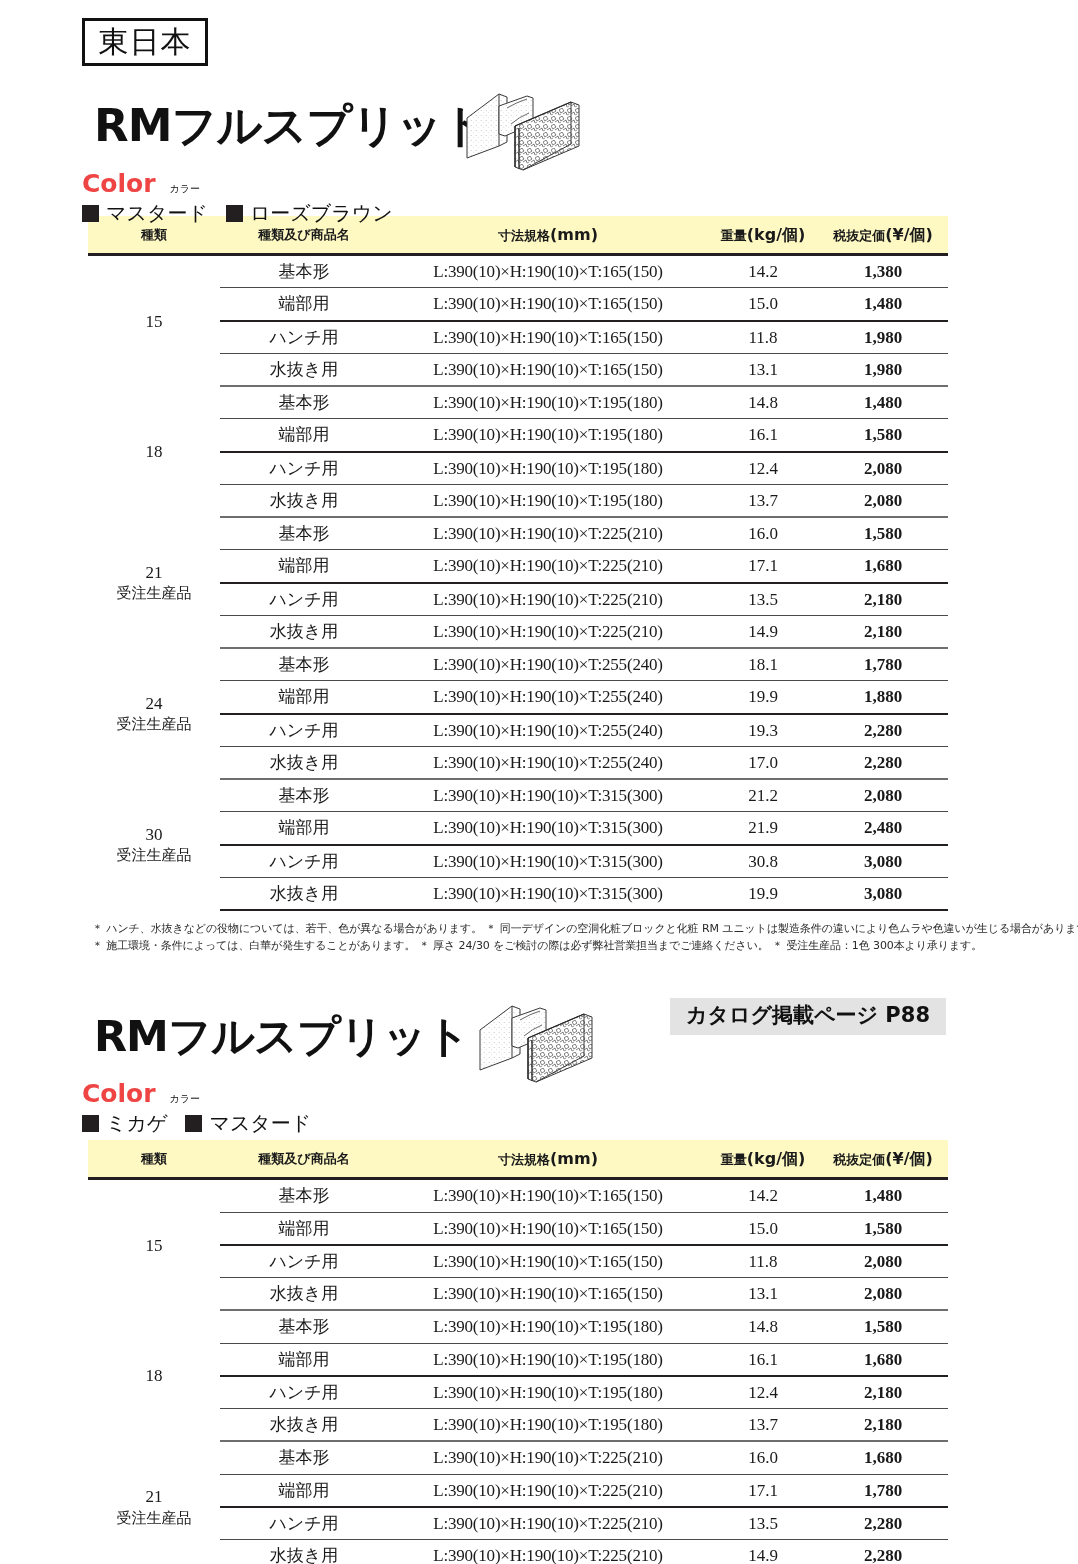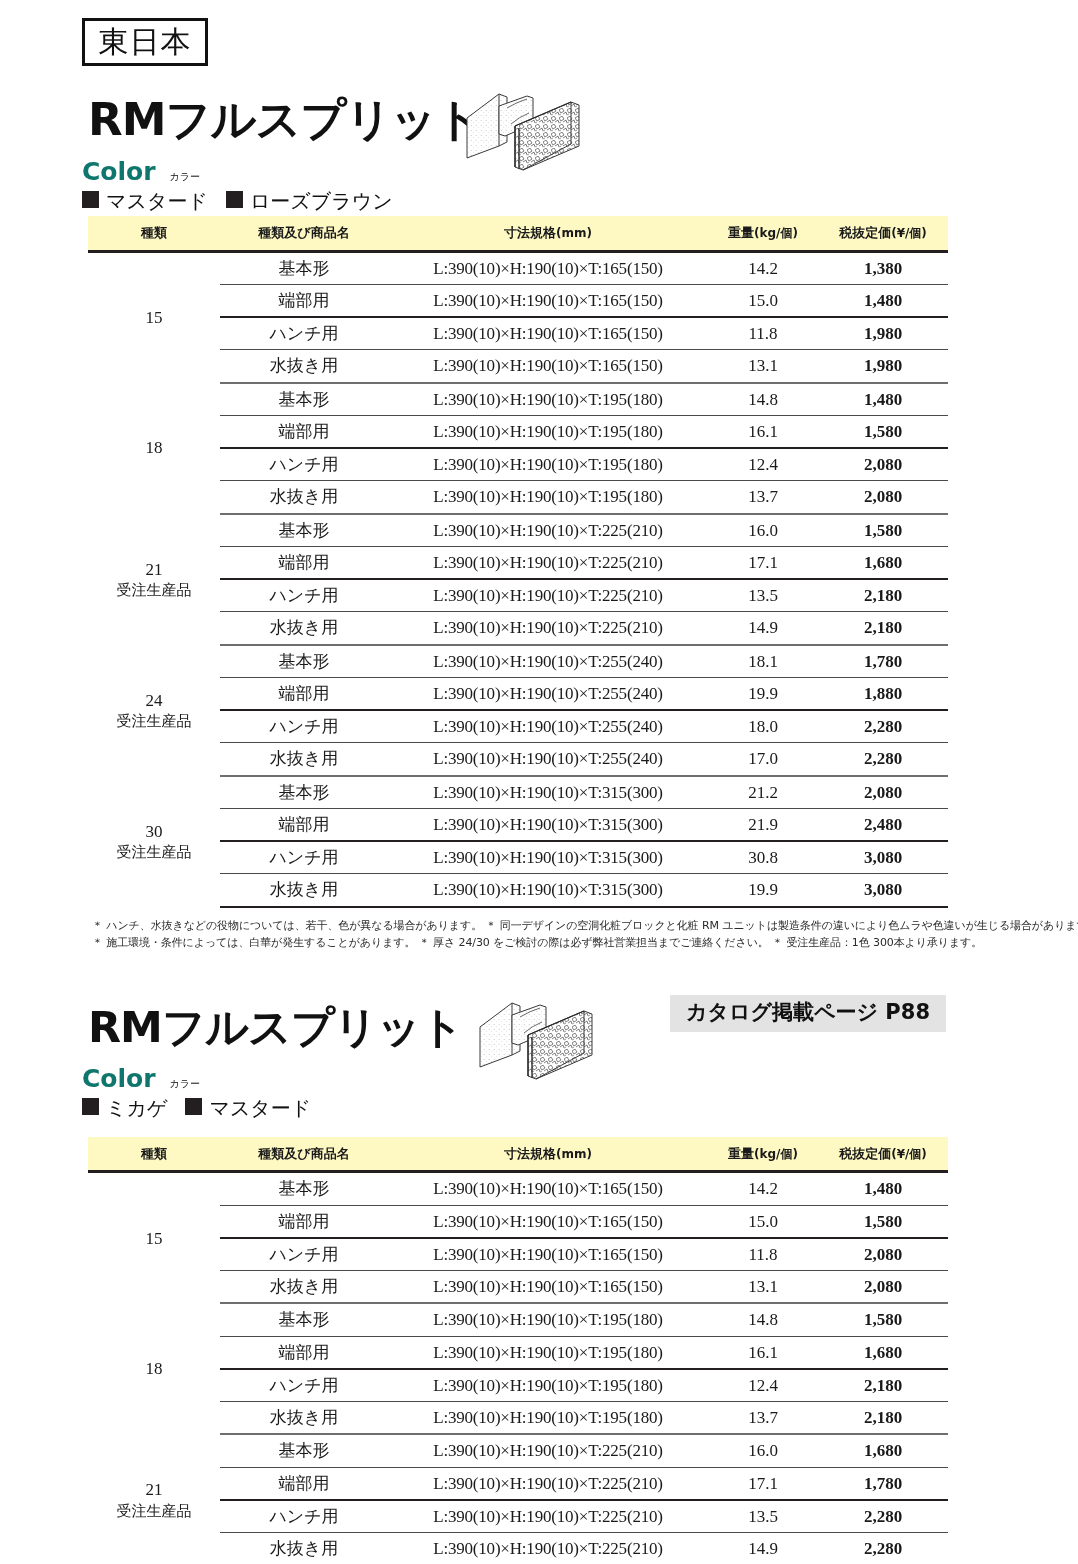--- a/index.html
+++ b/index.html
@@ -40,48 +40,48 @@
     height: 150px;
   }
   .sec2 .sec-head { height: 152px; }
 
   .product-title {
     font-family: "DejaVu Sans", "Liberation Sans", sans-serif;
     font-weight: bold;
     font-size: 45px;
     letter-spacing: -1px;
     color: #111;
-    margin: 6px;
+    margin: 12px;
     padding-top: 24px;
     line-height: 1.05;
     display: inline-block;
   }
   .sec2 .product-title { padding-top: 14px; font-size: 43px; }
 
   .color-block { margin-top: 10px; }
   .color-row-1 {
     display: flex; align-items: baseline; gap: 14px;
   }
   .color-en {
     font-family: "DejaVu Sans", "Liberation Sans", sans-serif;
     font-weight: bold;
     font-size: 25px;
-    color: #0f766e;
+    color: #ef4444;
     line-height: 1;
   }
   .color-jp {
     font-family: "DejaVu Sans", "Liberation Sans", sans-serif;
     font-size: 10px;
     color: #111;
   }
   .swatch-row {
     display: flex; align-items: center; gap: 18px;
     margin-top: 7px;
   }
-  .swatch-item { display: flex; gap: 7px; }
+  .swatch-item { display: flex; align-items: center; gap: 7px; }
   .swatch {
     width: 17px; height: 17px;
     display: inline-block;
     background: #231f20;
   }
   .swatch-label {
     font-family: "DejaVu Sans", "Liberation Sans", sans-serif;
     font-size: 20px;
     color: #111;
     line-height: 1;
@@ -129,21 +129,21 @@
     font-family: "DejaVu Sans", "Liberation Sans", sans-serif;
     font-weight: bold;
     font-size: 13px;
     color: #1a1a1a;
     padding: 9px 0 9px 0;
     text-align: center;
     border: none;
     line-height: 1.2;
   }
   table.spec thead tr { border-bottom: 3px solid #231f20; }
-  table.spec thead th .unit { font-size: 12px; font-weight: bold; }
+  table.spec thead th .unit { font-size: 16px; font-weight: bold; }
 
   table.spec tbody td {
     font-size: 17px;
     padding: 5px 0 5px 0;
     text-align: center;
     line-height: 1.25;
     vertical-align: middle;
     background: #fff;
   }
   td.kind {
@@ -375,21 +375,21 @@
               </tr>
               <tr class="prow heavy">
                 <td class="pname">端部用</td>
                 <td class="dim">L:390(10)×H:190(10)×T:255(240)</td>
                 <td class="weight">19.9</td>
                 <td class="price">1,880</td>
               </tr>
               <tr class="prow">
                 <td class="pname">ハンチ用</td>
                 <td class="dim">L:390(10)×H:190(10)×T:255(240)</td>
-                <td class="weight">18.0</td>
+                <td class="weight">19.3</td>
                 <td class="price">2,280</td>
               </tr>
               <tr class="prow gend">
                 <td class="pname">水抜き用</td>
                 <td class="dim">L:390(10)×H:190(10)×T:255(240)</td>
                 <td class="weight">17.0</td>
                 <td class="price">2,280</td>
               </tr>
               <tr class="prow">
                 <td class="kind" rowspan="4">

